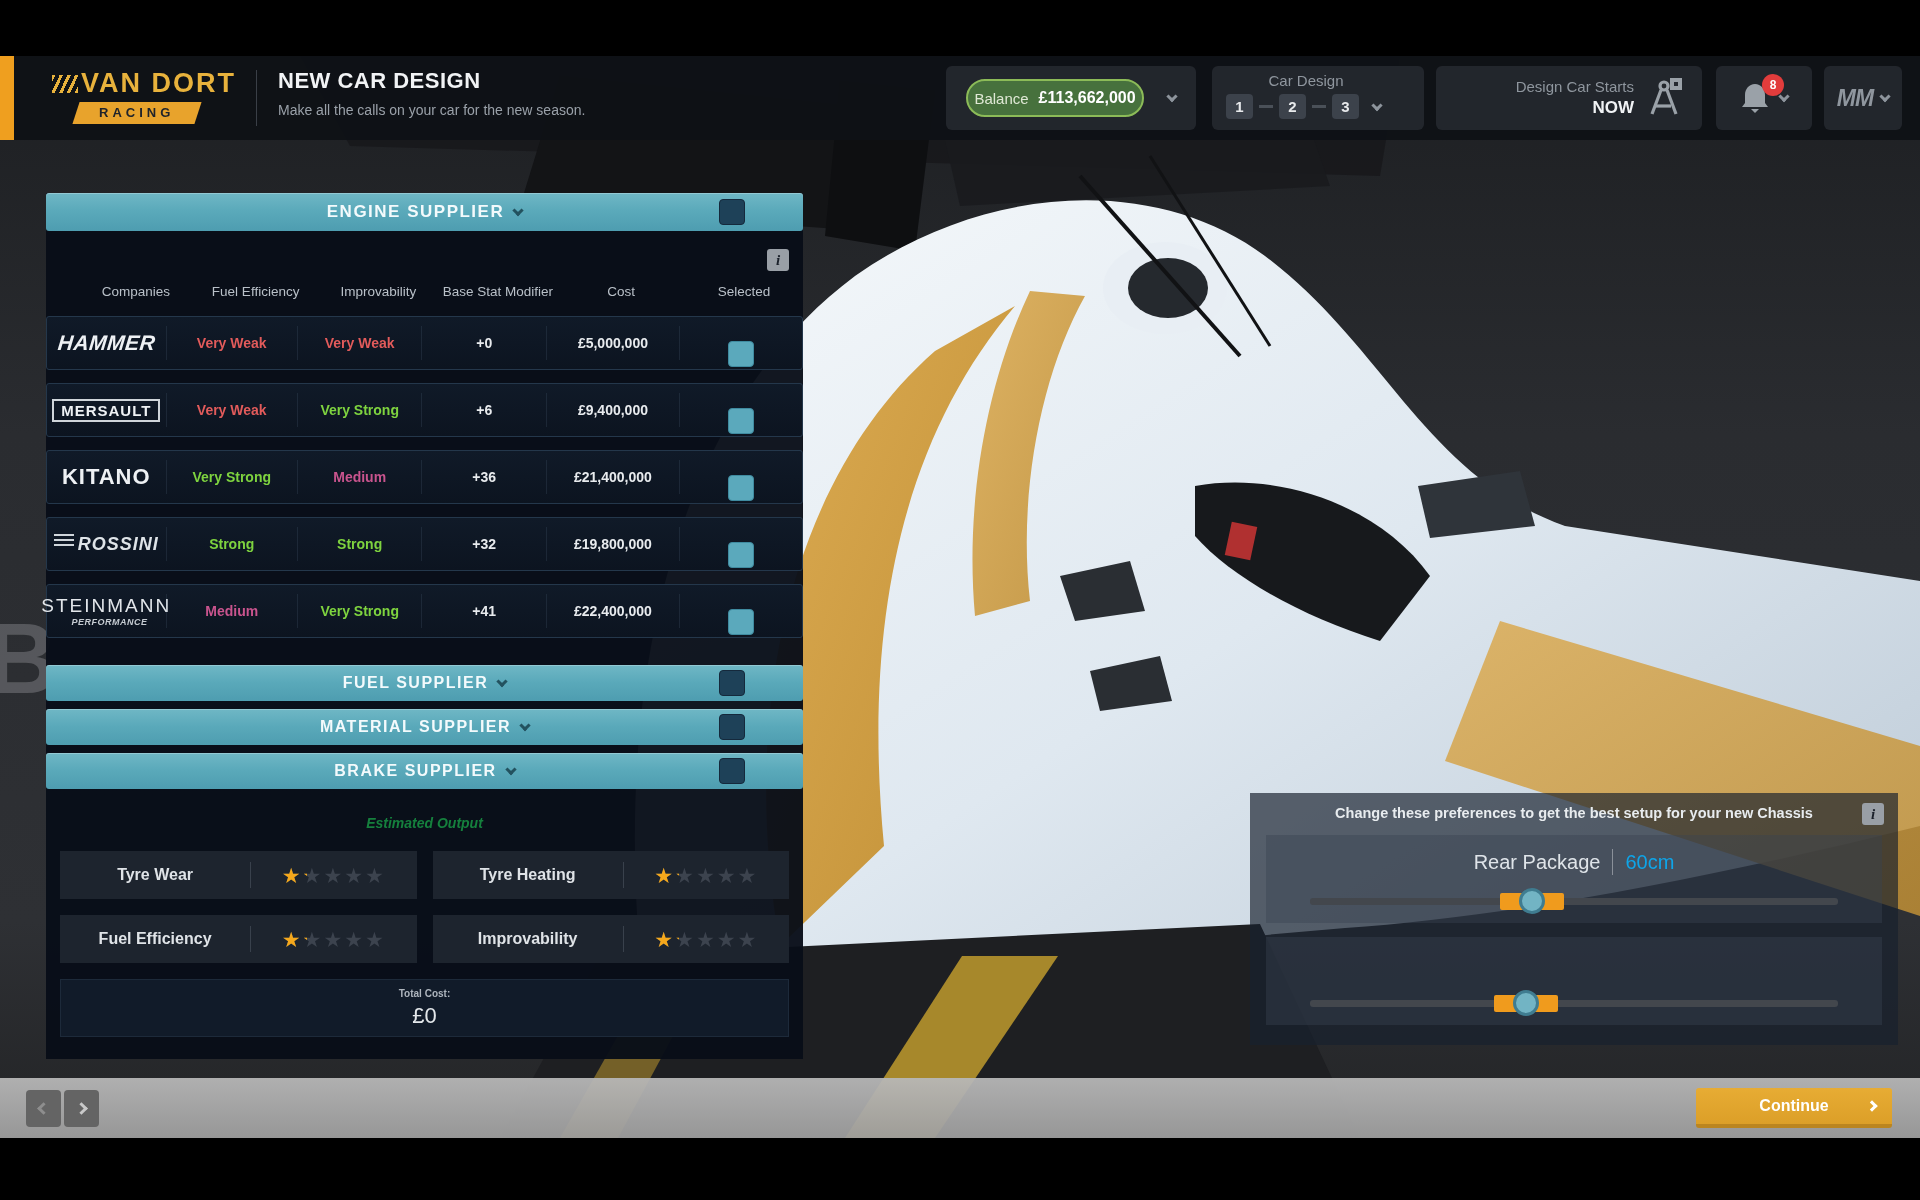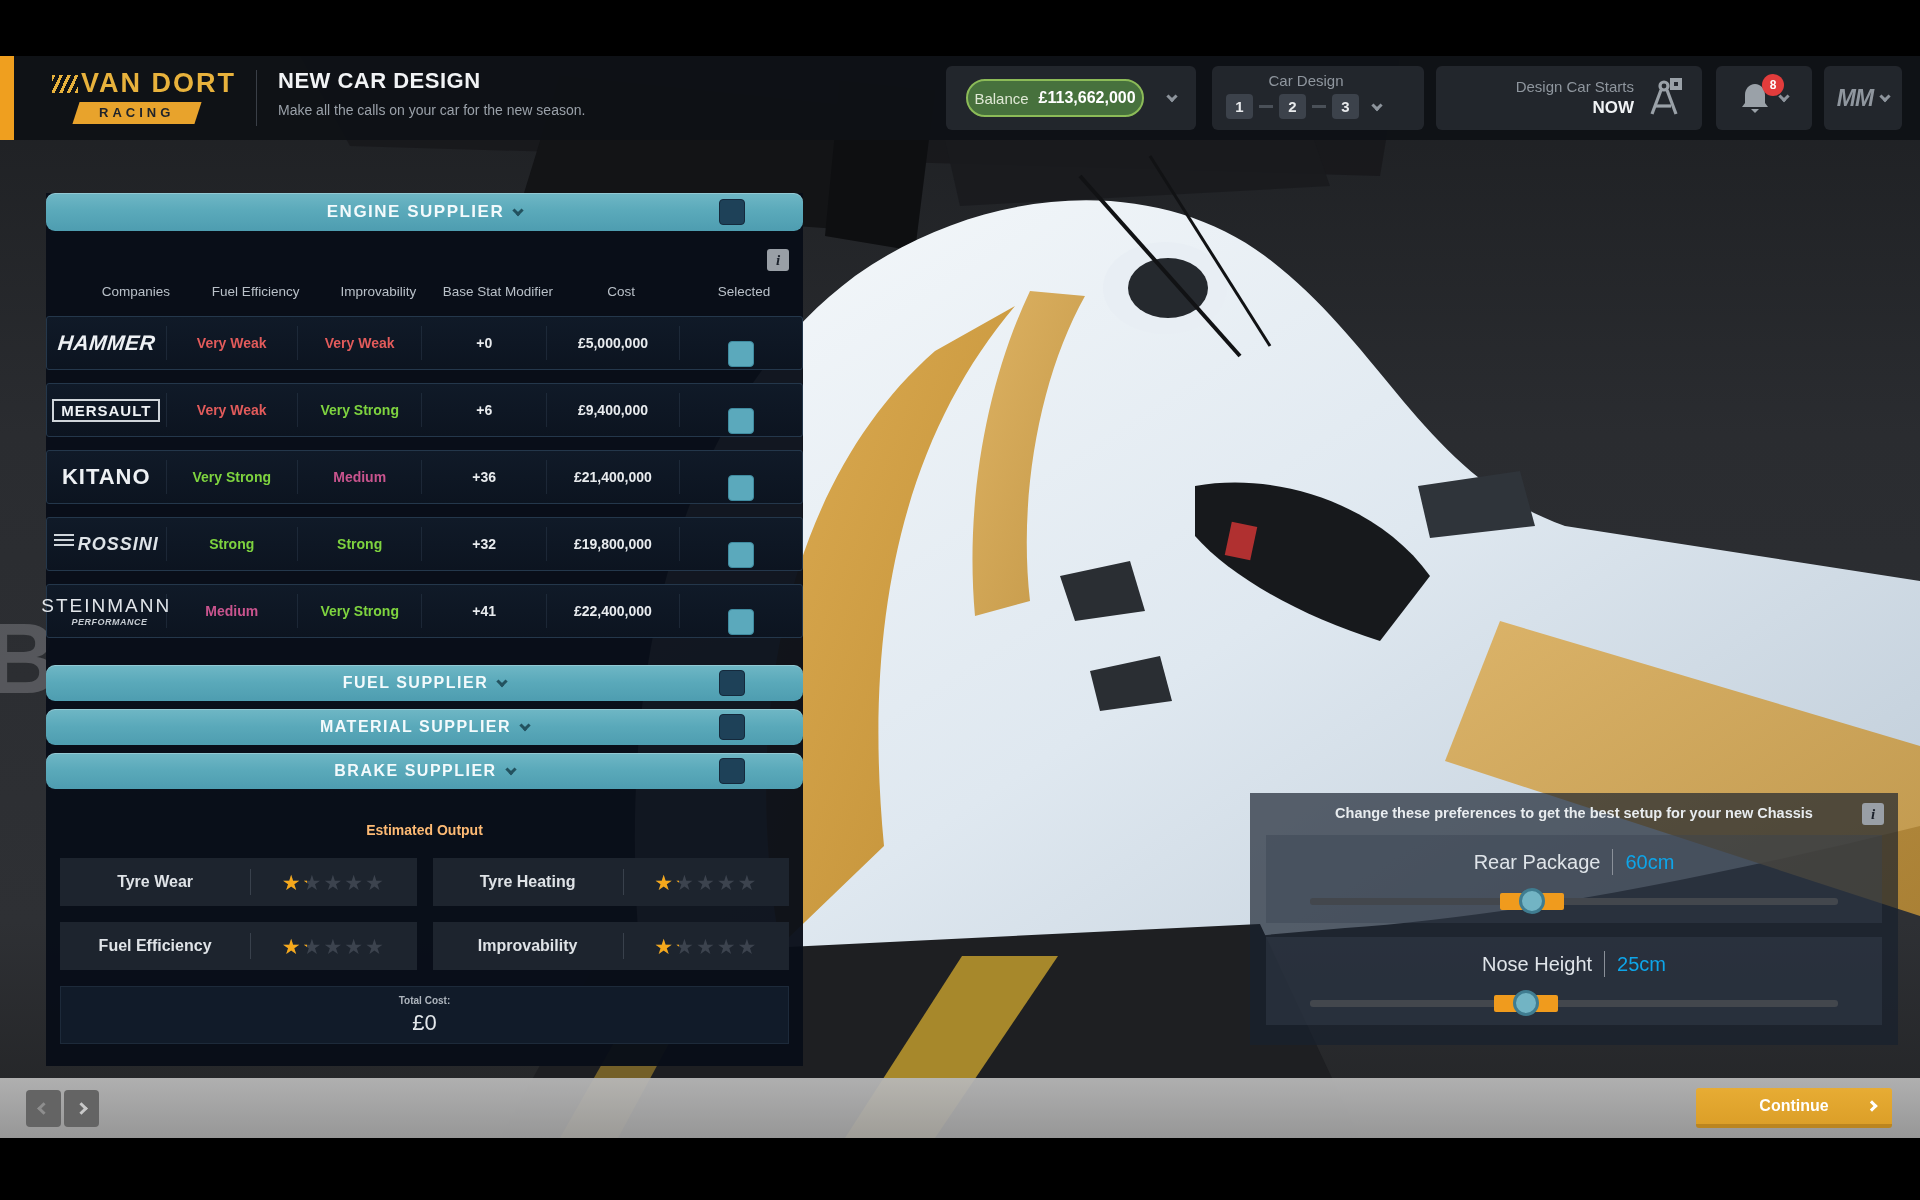--- a/index.html
+++ b/index.html
@@ -54,21 +54,21 @@
   .bell-box { left:1716px; width:96px; display:flex; align-items:center; justify-content:center; gap:10px; }
   .badge { position:absolute; top:8px; left:46px; width:22px; height:22px; border-radius:50%;
            background:#e23c3c; color:#fff; font-size:12px; font-weight:700;
            display:flex; align-items:center; justify-content:center; }
   .mm-box { left:1824px; width:78px; display:flex; align-items:center; justify-content:center; gap:8px; }
   .mm-logo { color:#8f969e; font-size:23px; font-weight:900; font-style:italic; letter-spacing:-1px; }
 
   
   .panel { position:absolute; left:46px; top:193px; width:757px; background:rgba(8,14,24,0.96);
            padding-bottom:22px; }
-  .teal-bar { position:relative; height:38px; border-radius:9px; margin:0 0 0 0;
+  .teal-bar { position:relative; height:38px; border-radius:3px; margin:0 0 0 0;
               background:linear-gradient(180deg,#6fb7c5 0%,#5aa9ba 48%,#4e9db0 100%);
               display:flex; align-items:center; justify-content:center; gap:10px;
               box-shadow:inset 0 1px 0 rgba(255,255,255,.25); }
   .teal-title { color:#f3fafc; font-weight:700; font-size:17px; letter-spacing:1.5px; }
   .teal-chev { border-color:#23525f; }
   .hdr-check { position:absolute; right:58px; top:6px; width:26px; height:26px; border-radius:4px;
                background:#1e4158; border:1px solid #15293c; }
   .info-icon { width:22px; height:22px; border-radius:3px; background:#999fa6; color:#1b212b;
                font-family:"Liberation Serif",serif; font-style:italic; font-weight:700; font-size:15px;
                display:flex; align-items:center; justify-content:center; }
@@ -102,21 +102,21 @@
                    background:repeating-linear-gradient(180deg,#cfd5da 0 2px,transparent 2px 5px); }
   .logo-steinmann { color:#e2e6ea; font-weight:400; font-size:19px; letter-spacing:2px; }
   .logo-sub { color:#c6ccd2; font-style:italic; font-size:9px; letter-spacing:.5px;
               align-self:flex-end; margin-right:18px; }
 
   .sections { margin-top:27px; display:flex; flex-direction:column; gap:8px; }
   .section-bar { height:36px; }
   .section-bar .hdr-check { top:5px; }
   .section-bar .teal-title { font-size:16px; }
 
-  .est-title { margin-top:33px; text-align:center; color:#fdba74; font-size:14px; font-weight:700; }
+  .est-title { margin-top:26px; text-align:center; color:#15803d; font-size:14px; font-weight:700;font-style:italic; }
   .est-grid { margin:20px 14px 0; display:grid; grid-template-columns:1fr 1fr; gap:16px; }
   .est-box { height:48px; background:#1d242e; display:flex; align-items:center;justify-content:space-between; }
   .est-label { flex:1.15; text-align:center; color:#dfe3e7; font-size:16px; font-weight:700; }
   .est-div { width:1px; height:26px; background:#39414c; }
   .est-stars { flex:1; display:flex; justify-content:center; }
   .stars { position:relative; font-size:21px; letter-spacing:2px; line-height:1; color:#3c434e; white-space:nowrap; }
   .stars-fill { position:absolute; left:0; top:0; overflow:hidden; color:#f5a81c; }
   .stars-fill span { white-space:nowrap; }
 
   .total-box { margin:16px 14px 0; height:58px; background:#111b29; border:1px solid #1d2a3a;
@@ -426,25 +426,20 @@
         <span class="sg-div"></span>
         <span class="sg-value">60cm</span>
       </div>
       <div class="slider-track">
         <div class="slider-seg" style="left: 42%;"></div>
         <div class="slider-handle" style="left: 42%;"></div>
       </div>
     </div>
 
     <div class="slider-group">
-      <div class="sg-labels">
-        <span class="sg-label">Nose Height</span>
-        <span class="sg-div"></span>
-        <span class="sg-value">25cm</span>
-      </div>
       <div class="slider-track">
         <div class="slider-seg" style="left: 41%;"></div>
         <div class="slider-handle" style="left: 41%;"></div>
       </div>
     </div>
   </div>
 
   <div class="bottombar">
     <div class="nav-btn nav-prev">
         <span class="nav-chev"></span>

